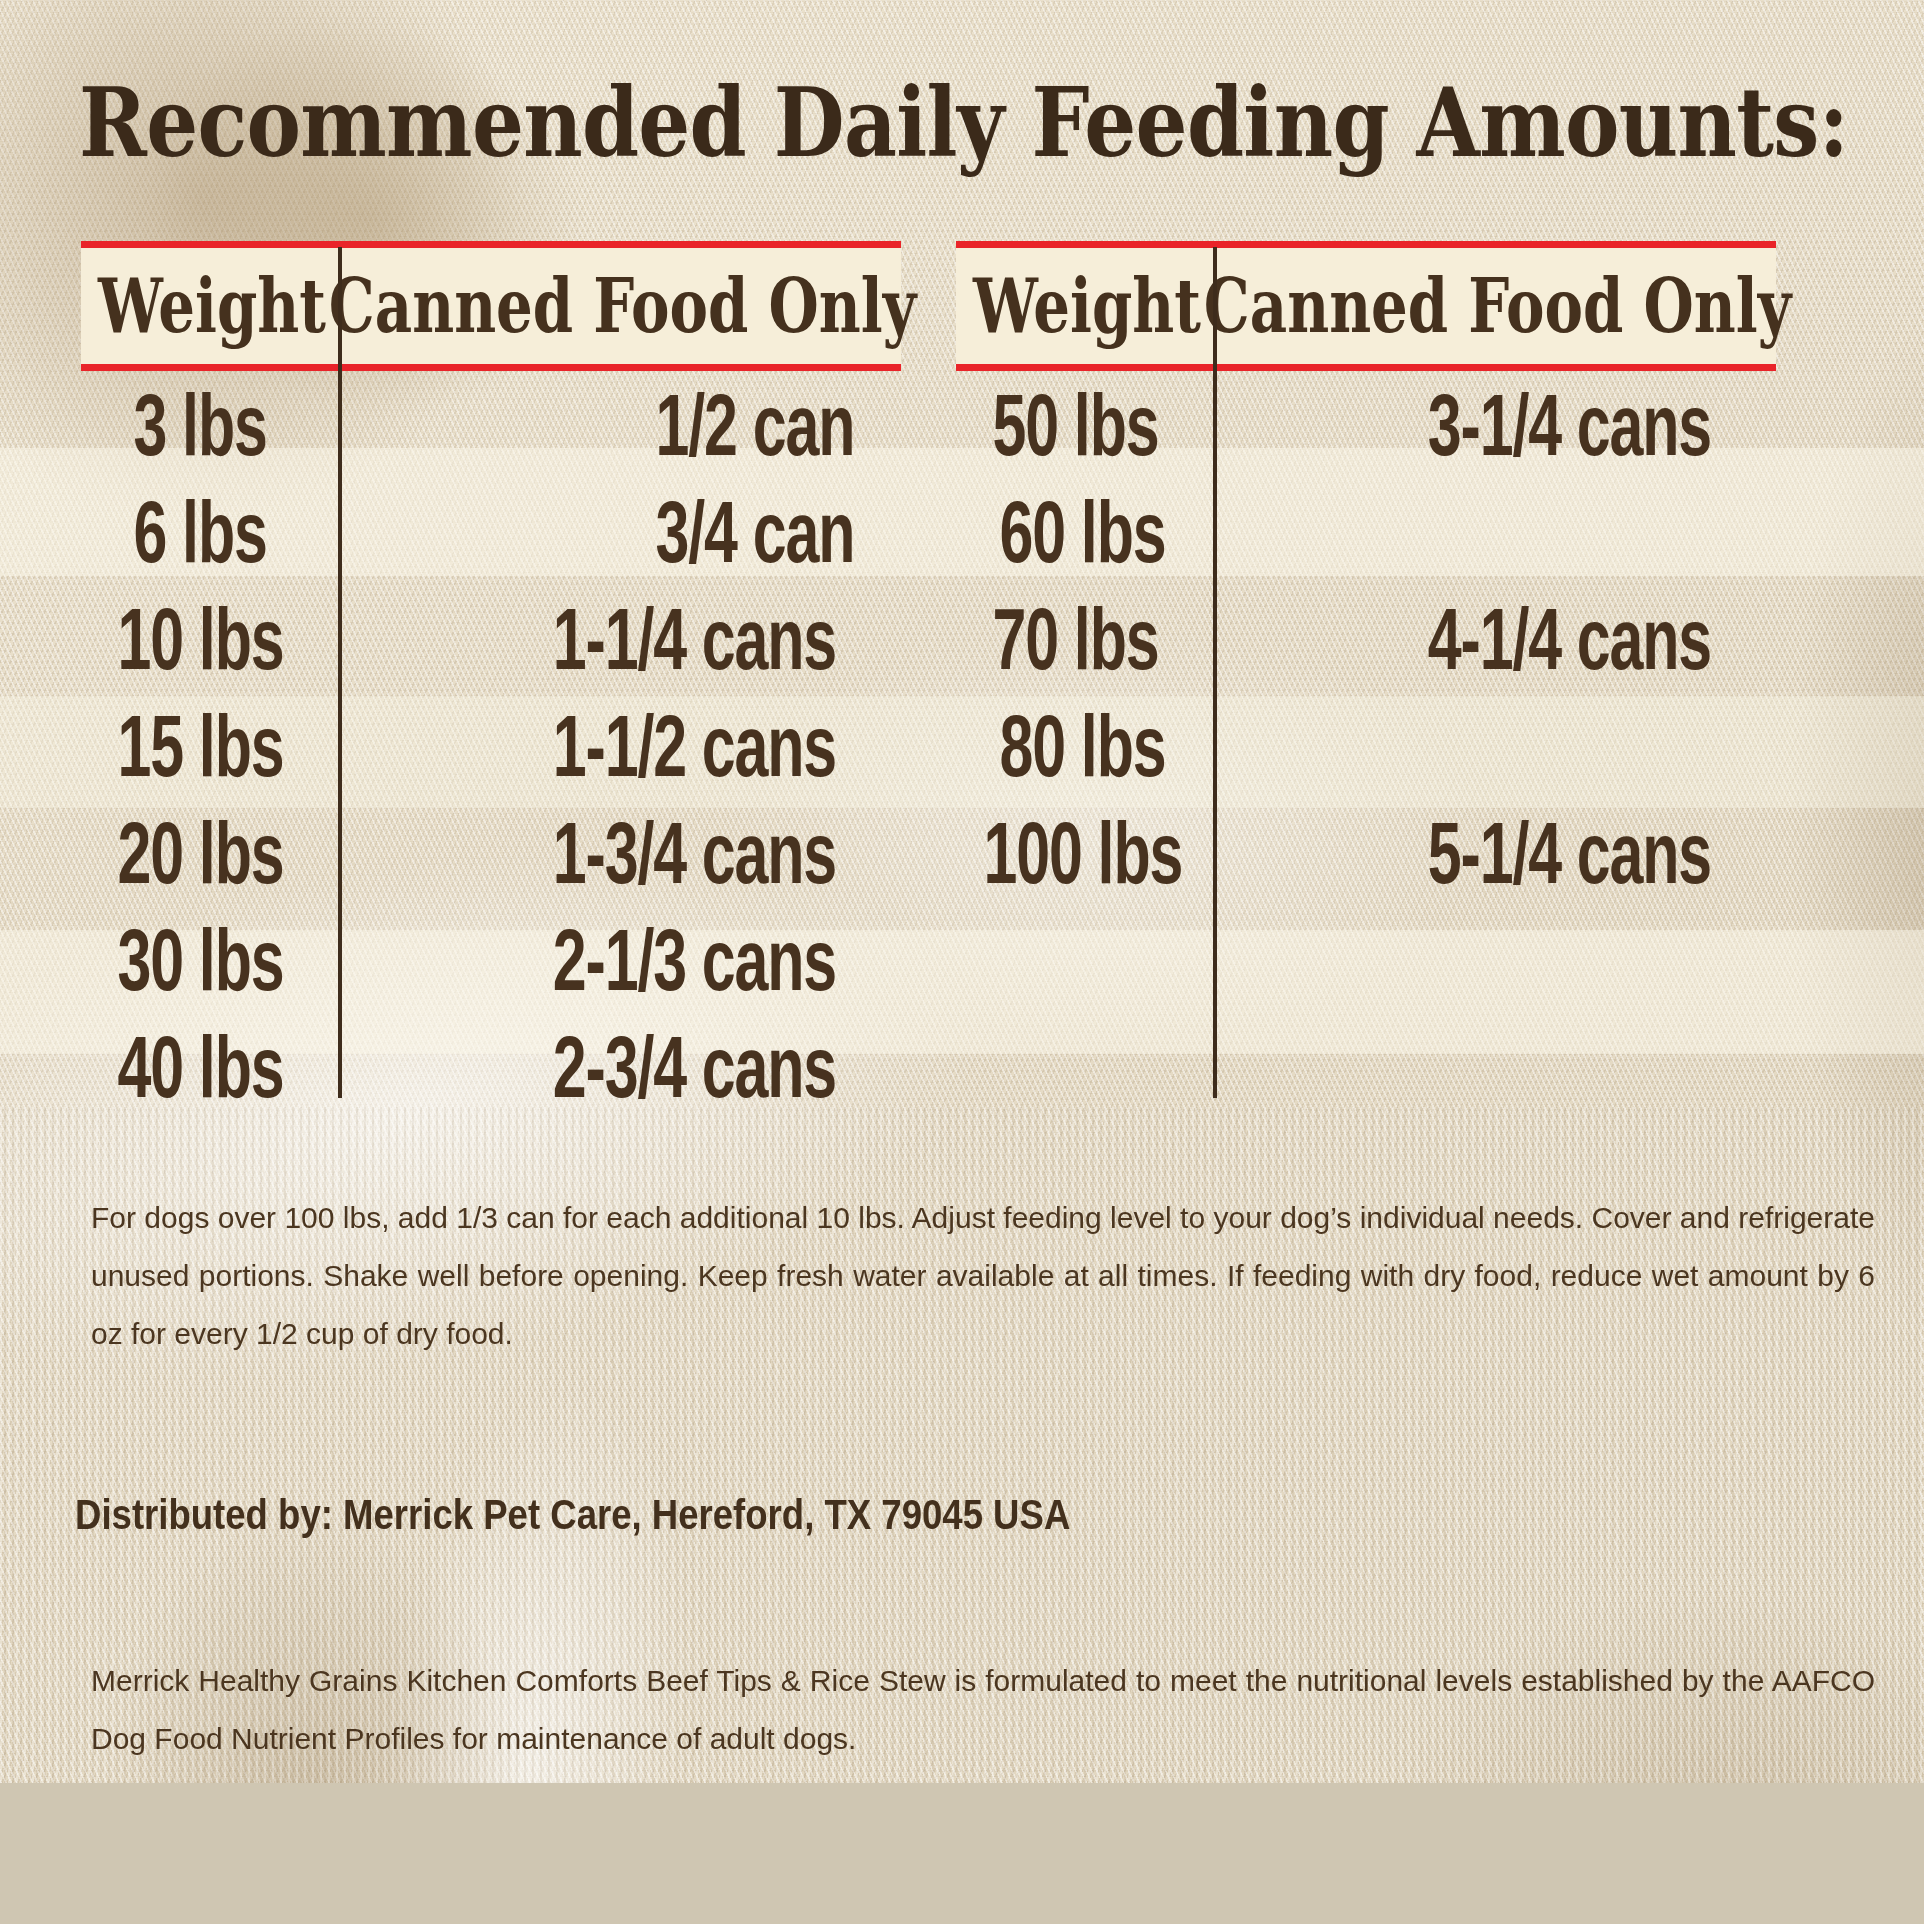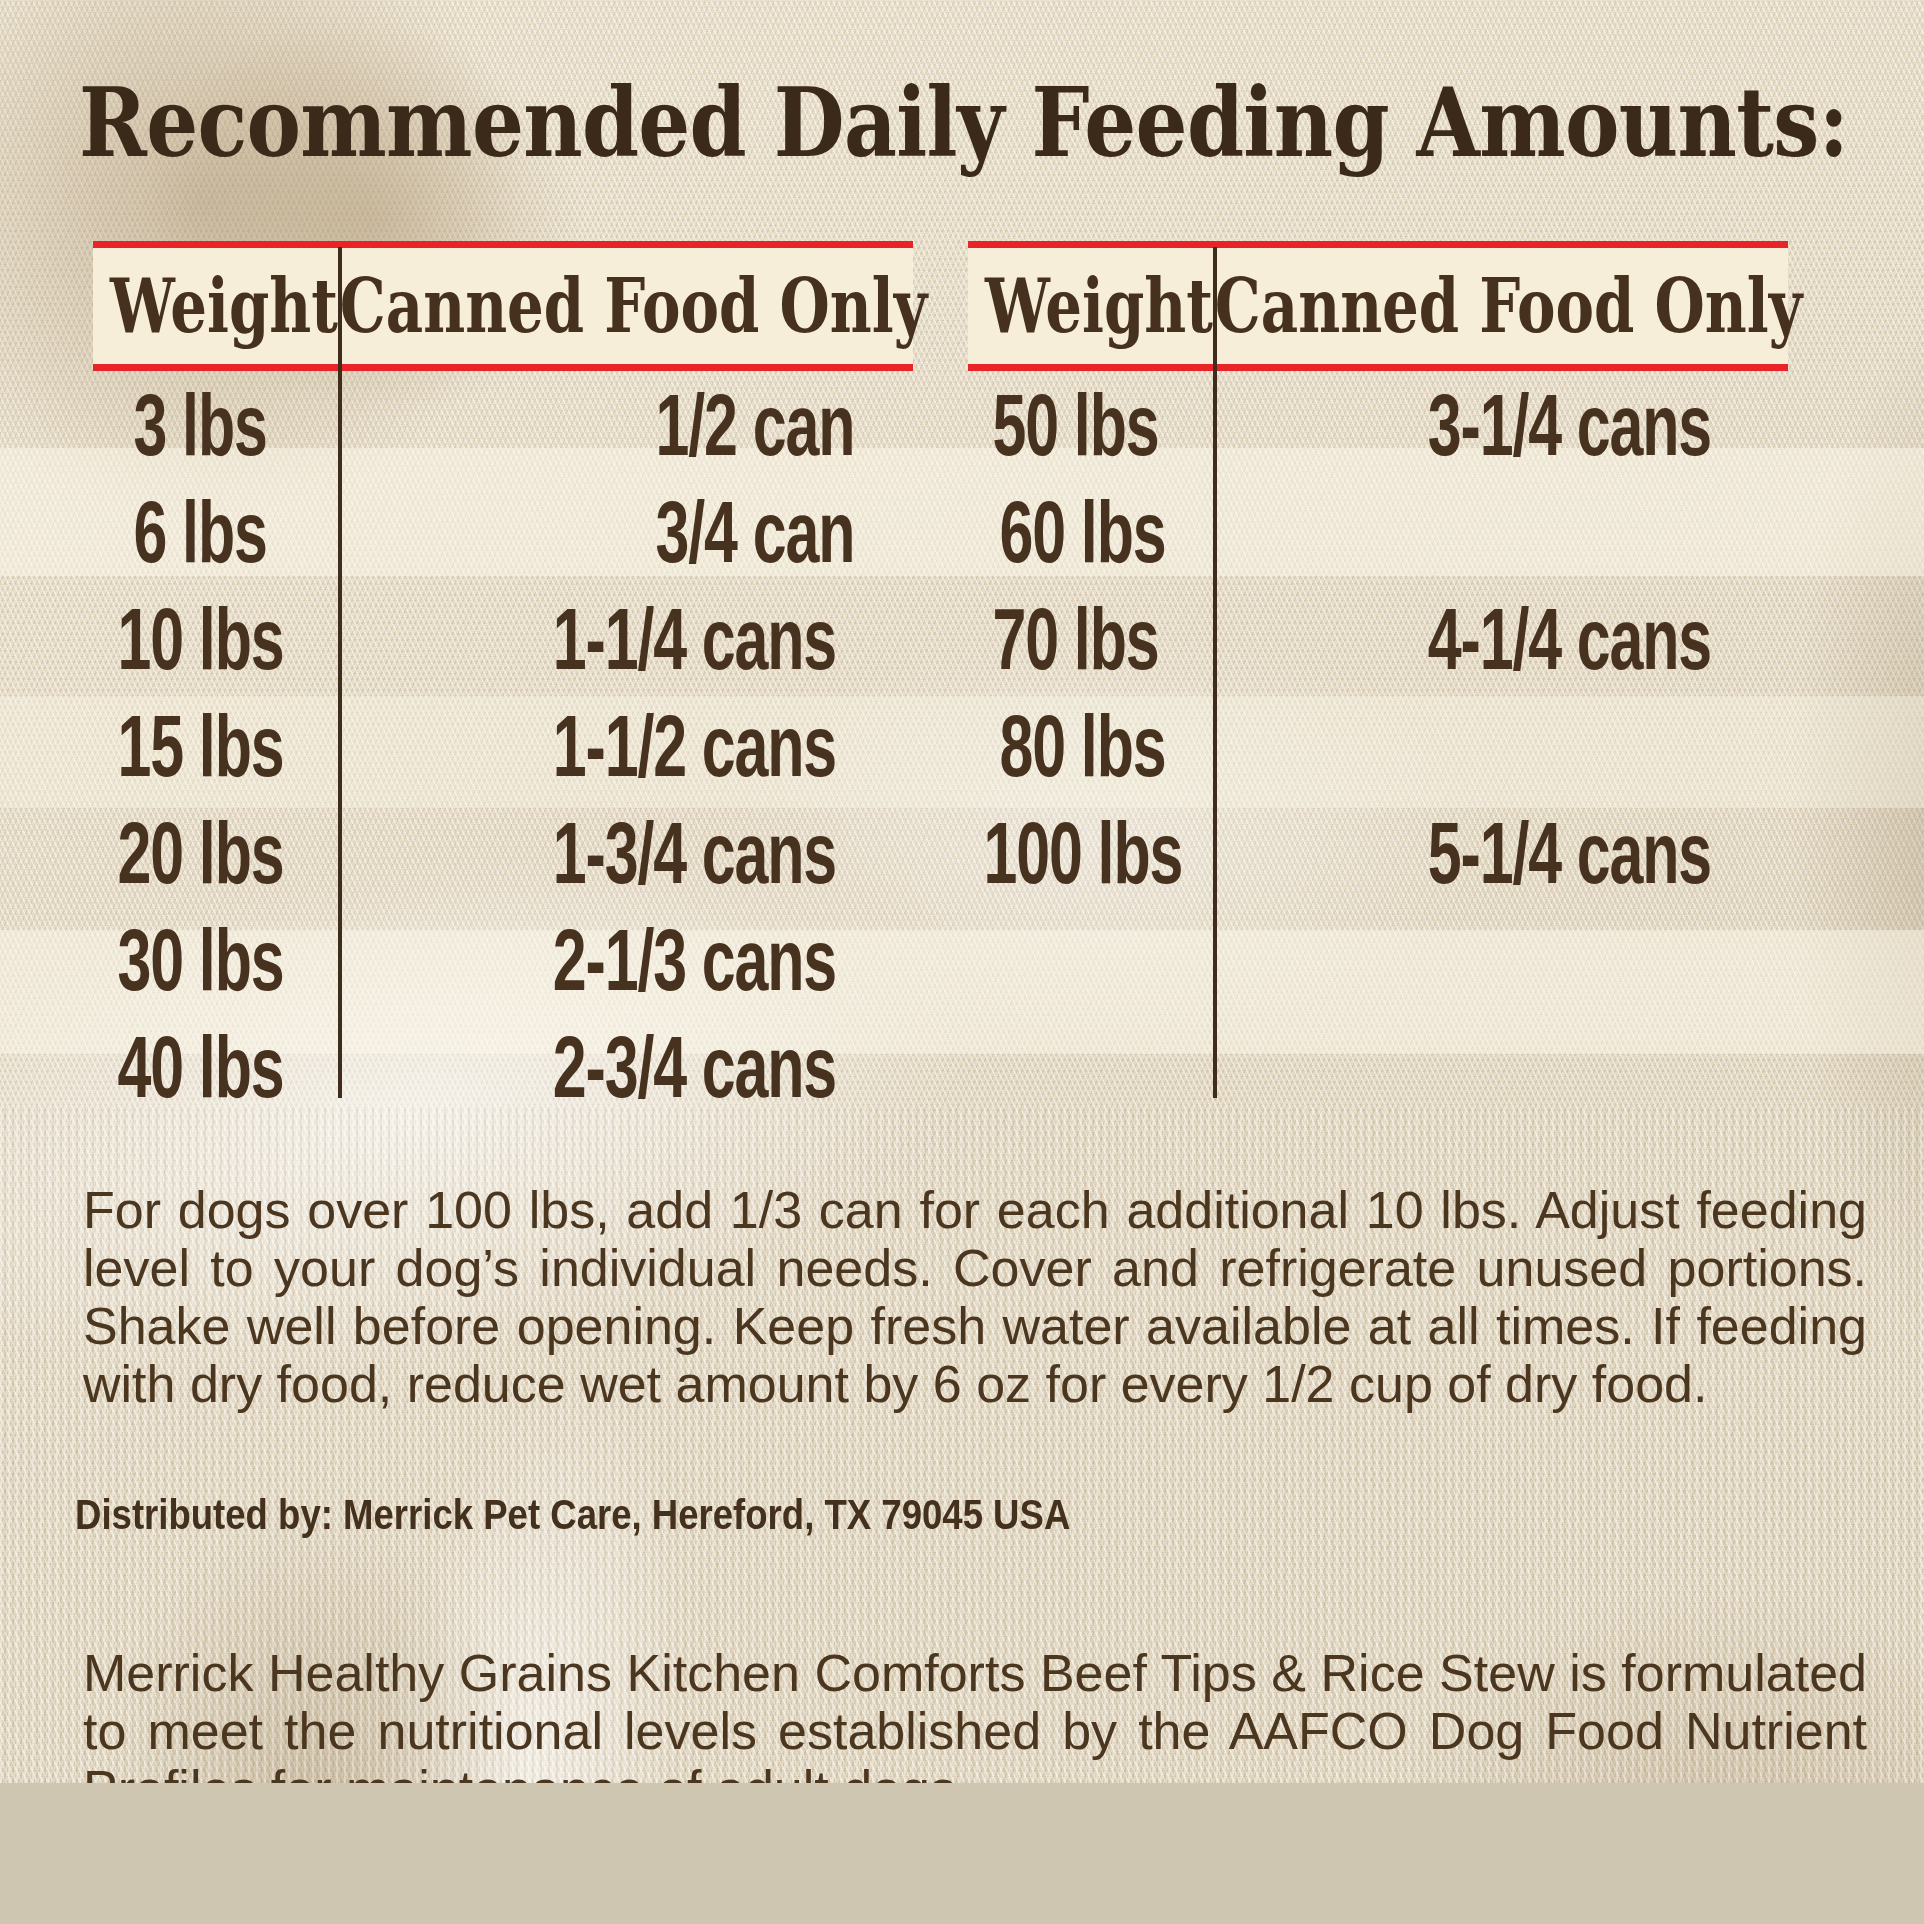--- a/index.html
+++ b/index.html
@@ -31,37 +31,37 @@
   .weave-v{position:absolute;left:0;top:1107px;width:1925px;height:818px;opacity:.55;pointer-events:none;
     background:repeating-linear-gradient(90deg, rgba(255,255,255,.5) 0 1.6px, rgba(255,255,255,0) 1.6px 4px, rgba(148,127,97,.22) 4px 5.6px, rgba(148,127,97,0) 5.6px 8px);}
   
   .content{position:absolute;inset:0;z-index:5;}
   .title{position:absolute;left:79px;top:75px;margin:0;white-space:nowrap;
     font-family:"DejaVu Serif",serif;font-weight:700;font-size:95px;line-height:1;
     letter-spacing:-0.8px;color:#3b2a1a;transform:scaleX(.86);transform-origin:left top;}
   .ftable{position:absolute;top:241px;width:820px;height:878px;}
   .ft-left{left:77px;}
   .ft-right{left:952px;}
-  .thead{position:absolute;left:16px;top:0;width:100%;height:130px;box-sizing:border-box;
-    border-top:7.2px solid #e92429;border-bottom:7.2px solid #e92429;background:#f6eed9;display:flex;}
+  .thead{position:absolute;left:4px;top:0;width:100%;height:130px;box-sizing:border-box;
+    border-top:7.2px solid #e92429;border-bottom:7.2px solid #e92429;background:#f6eed9;display:flex;justify-content:space-between;}
   .th{display:flex;align-items:center;justify-content:center;}
   .th span{font-family:"DejaVu Serif",serif;font-weight:700;font-size:74px;color:#45311e;
     white-space:nowrap;transform:scaleX(.78);}
   .th.wcol{width:262px;}
   .th.fcol{width:557px;}
   .divider{position:absolute;left:261px;top:6.4px;width:4px;height:851px;background:#3e2c1c;}
   .rows{position:absolute;left:0;top:130px;width:100%;}
   .row{height:107px;display:flex;gap:48px;}
   .cell{display:flex;align-items:center;justify-content:center;}
   .cell.w{width:262px;}
   .cell.f{width:557px;justify-content:flex-end;}
   .cell span{font-weight:700;font-size:87px;letter-spacing:-1.6px;color:#47321f;
     white-space:nowrap;transform:scaleX(.70);}
-  .note{position:absolute;left:75px;width:1784px;margin:8px;
-    font-size:52px;line-height:58px;color:#4b3620;text-align:justify;text-align-last:left;}
+  .note{position:absolute;left:75px;width:1784px;margin:16px;
+    font-size:30px;line-height:58px;color:#4b3620;text-align:justify;text-align-last:left;}
   .note1{top:1173px;}
   .note2{top:1636px;}
   .distributed{position:absolute;left:75px;top:1490px;margin:0;white-space:nowrap;
     font-weight:700;font-size:43px;color:#43301d;transform:scaleX(.85);transform-origin:left top;}
 </style>
 </head>
 <body>
 
 <div class="canvas">
 

